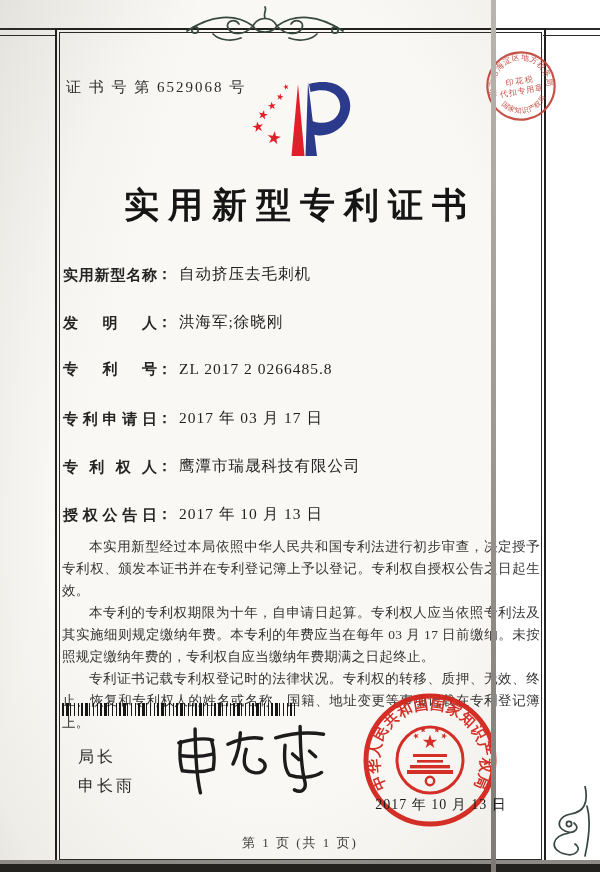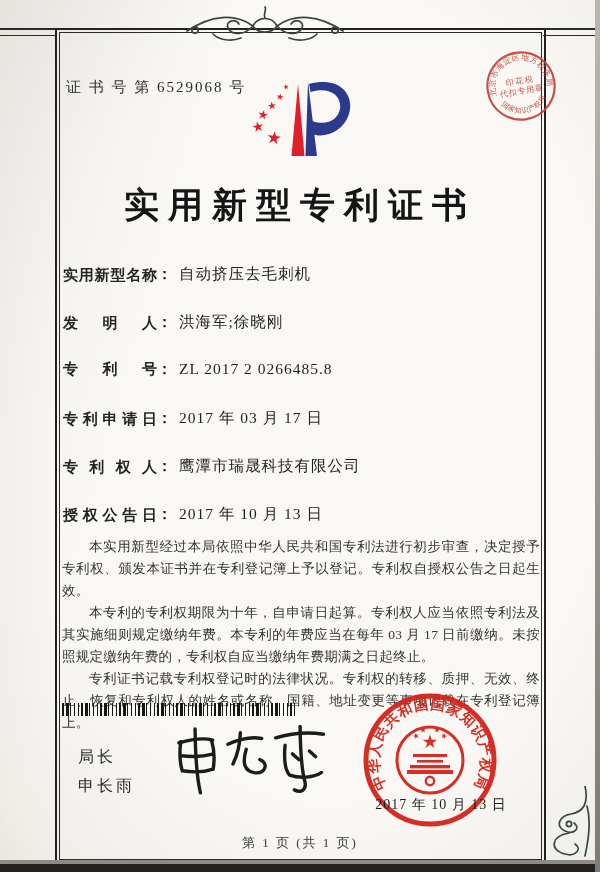--- a/index.html
+++ b/index.html
@@ -2,21 +2,21 @@
 <html><head>
 <meta charset="utf-8">
 <style>
   html,body{margin:0;padding:0;}
   body{
     width:600px;height:872px;overflow:hidden;
     font-family:"Liberation Serif","DejaVu Serif",serif;
     background:#efedе9;
   }
   .photo{
-    position:relative;width:600px;height:872px;
+    position:relative;width:496px;height:872px;
     background:radial-gradient(ellipse at 55% 45%, #faf8f4 60%, #efede8 92%, #e7e5e0 100%);
     color:#232323;
   }
   .light-overlay{
     position:absolute;inset:0;pointer-events:none;
     background:linear-gradient(105deg, rgba(60,55,50,0.06), rgba(0,0,0,0) 28%);
   }
   
   .line-ext{position:absolute;height:5px;border-top:2px solid #2a2a28;border-bottom:1px solid #2a2a28;}
   .ext-left{top:28px;left:0;width:57px;}

